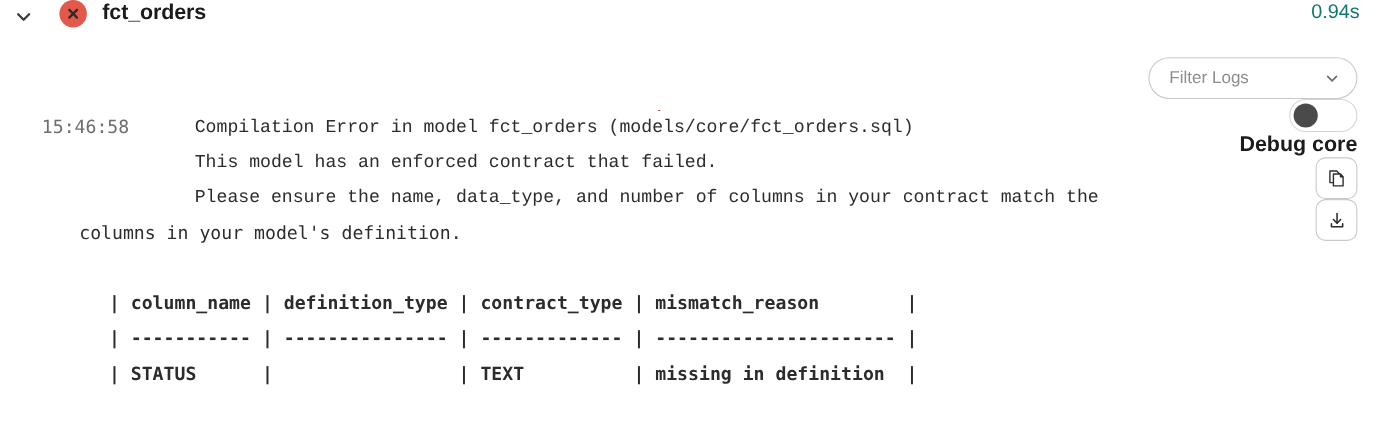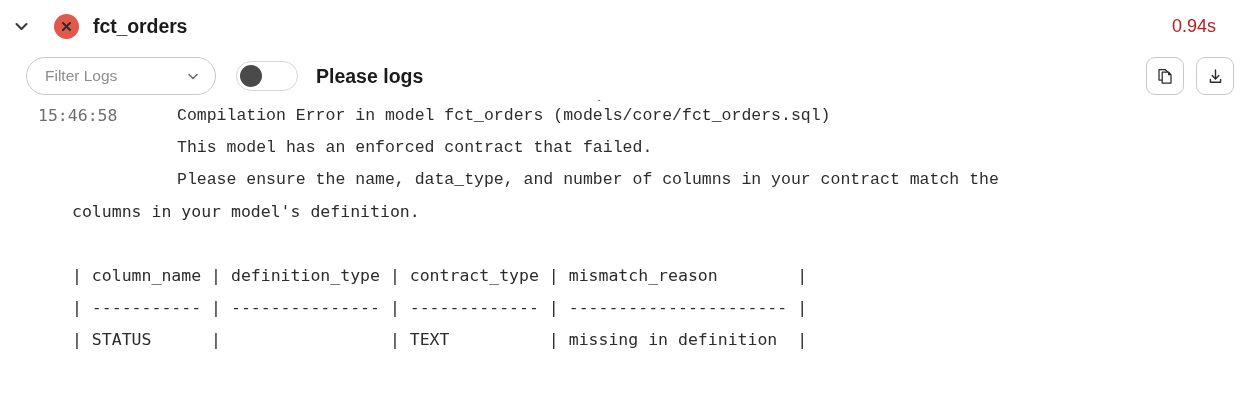--- a/index.html
+++ b/index.html
@@ -15,22 +15,22 @@
     width: 1250px; height: 404px;
     background: #ffffff;
   }
 
   
   .header {
     position: absolute;
     top: 0; left: 0; right: 0;
     height: 52px;
     display: flex;
-    align-items: center;
-    padding: 0 32px 0 6px;
+    align-items: flex-start;
+    padding: 0 12px 0 6px;
   }
   .chevron-btn {
     width: 30px; height: 30px;
     display: flex; align-items: center; justify-content: center;
     cursor: pointer;
     flex: 0 0 auto;
   }
   .chevron-btn svg { display: block; }
   .status-icon {
     width: 25px; height: 25px;
@@ -45,34 +45,35 @@
     margin-left: 14px;
     font-size: 19.5px;
     font-weight: 700;
     color: #1b1b1b;
     letter-spacing: -0.1px;
     white-space: nowrap;
   }
   .spacer { flex: 1 1 auto; }
   .duration {
     font-size: 18px;
-    color: #b91c1c;
+    color: #0f766e;
     font-weight: 400;
     white-space: nowrap;
     padding-right: 2px;
   }
 
   
   .toolbar {
     position: absolute;
     top: 52px; left: 0; right: 0;
     height: 48px;
     display: flex;
-    align-items: center;
+    align-items: flex-end;
     padding: 0 16px 0 26px;
+    flex-direction: column;
   }
   .filter-select {
     width: 190px; height: 38px;
     border: 1px solid #c9c9c9;
     border-radius: 19px;
     background: #ffffff;
     display: flex;
     align-items: center;
     justify-content: space-between;
     padding: 0 15px 0 18px;
@@ -158,21 +159,22 @@
   .msg { white-space: pre; font-family: Liberation Mono, monospace; }
   .continuation .ts { visibility: hidden; }
   
   .dedent {
     padding-left: 72px;
     white-space: pre;
   }
   .blank { height: 32px; }
   .tbl {
     white-space: pre;
-    padding-left: 72px;
+    padding-left: 99px;
+    font-weight: bold;
   }
 </style>
 </head>
 <body>
 
 <div class="app">
 
   <div class="header">
 
     <div class="chevron-btn">
@@ -204,21 +206,21 @@
         <svg width="14" height="14" viewBox="0 0 14 14" fill="none">
           <path d="M3 5.5 L7 9.5 L11 5.5" stroke="#6e6e6e" stroke-width="1.6" stroke-linecap="round" stroke-linejoin="round"></path>
         </svg>
       </span>
     </div>
 
     <div class="toggle">
       <div class="knob"></div>
     </div>
 
-    <div class="toggle-text">Please logs</div>
+    <div class="toggle-text">Debug core</div>
 
     <div class="spacer"></div>
 
     <div class="icon-btn">
       <span>
         <svg width="19" height="19" viewBox="0 0 19 19" fill="none">
           <path d="M3 2.5 H9.2 L11.6 5 V13 H3 Z" stroke="#2b2b2b" stroke-width="1.25" stroke-linejoin="round" fill="#ffffff"></path>
           <path d="M6.2 5.2 H12.6 L15 7.7 V16 H6.2 Z" stroke="#2b2b2b" stroke-width="1.25" stroke-linejoin="round" fill="#ffffff"></path>
           <path d="M12.6 5.2 V7.7 H15" stroke="#2b2b2b" stroke-width="1.25" stroke-linejoin="round" fill="none"></path>
         </svg>

